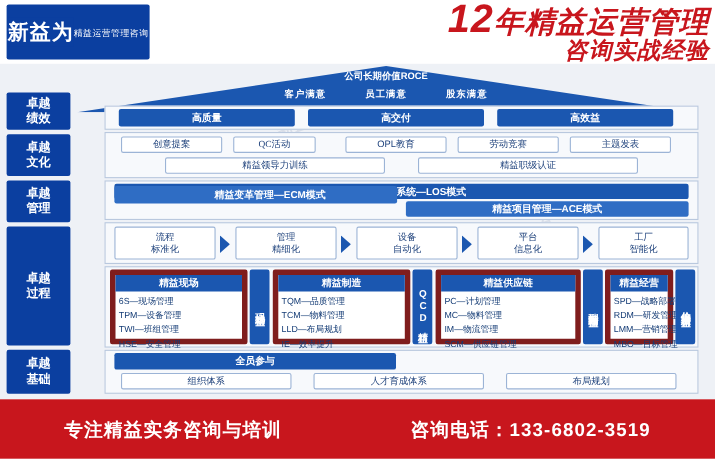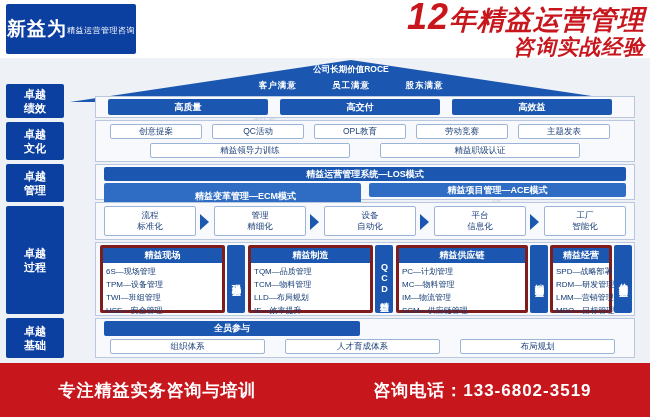--- a/index.html
+++ b/index.html
@@ -41,21 +41,21 @@
 
   
   .bar { position:absolute; background:#1b57b0; color:#fff; font-size:9px; font-weight:bold;
          display:flex; align-items:center; justify-content:center; border-radius:2px; }
   .bar-light { background:#2f6dc4; }
   .box { position:absolute; background:#ffffff; border:1px solid #9cb4d6; color:#1b3f7a;
          font-size:8.5px; display:flex; align-items:center; justify-content:center; border-radius:2px; }
   .outline { position:absolute; border:1px solid #b9c8de; background:#f7f9fc; }
 
   
-  .grp { position:absolute; background:#ffffff; border:3px solid #7f1d1d; border-radius:2px; }
+  .grp { position:absolute; background:#ffffff; border:5px solid #7f1d1d; border-radius:2px; }
   .grp-title { position:absolute; left:0; top:0; width:100%; height:15px; background:#1b57b0;
                color:#fff; font-size:9px; font-weight:bold; display:flex; align-items:center; justify-content:center; }
   .grp-item { position:absolute; left:3px; font-size:8px; color:#123a74; white-space:nowrap; }
 
   .vbar { position:absolute; background:#1b57b0; color:#ffffff; font-size:9px; font-weight:bold;
           border-radius:2px; display:flex; align-items:center; justify-content:center; text-align:center;}
   .vbar span { writing-mode:vertical-rl; text-orientation:upright; letter-spacing:1px; line-height:11px;}
 
   .arrow { position:absolute; width:9px; height:16px; }
   .arrow svg { display:block; }
@@ -128,30 +128,30 @@
       <div>基础</div>
     </div>
 
     <div class="outline" style="left:95px; top:38px; width:540px; height:22px;"></div>
     <div class="bar" style="left:108px; top:41px; width:160px; height:16px;">高质量</div>
     <div class="bar" style="left:280px; top:41px; width:160px; height:16px;">高交付</div>
     <div class="bar" style="left:452px; top:41px; width:160px; height:16px;">高效益</div>
 
     <div class="outline" style="left:95px; top:62px; width:540px; height:42px;"></div>
     <div class="box" style="left:110px; top:66px; width:92px; height:15px;">创意提案</div>
-    <div class="box" style="left:212px; top:66px; width:92px; height:15px;">QC活动</div>
+    <div class="box" style="left:212px; top:66px; width:75px; height:15px;font-family:Liberation Serif, serif;">QC活动</div>
     <div class="box" style="left:314px; top:66px; width:92px; height:15px;">OPL教育</div>
     <div class="box" style="left:416px; top:66px; width:92px; height:15px;">劳动竞赛</div>
     <div class="box" style="left:518px; top:66px; width:92px; height:15px;">主题发表</div>
     <div class="box" style="left:150px; top:85px; width:200px; height:15px;">精益领导力训练</div>
     <div class="box" style="left:380px; top:85px; width:200px; height:15px;">精益职级认证</div>
 
     <div class="outline" style="left:95px; top:106px; width:540px; height:36px;"></div>
     <div class="bar" style="left:104px; top:109px; width:522px; height:14px;">精益运营管理系统—LOS模式</div>
-    <div class="bar bar-light" style="left:104px; top:125px; width:257px; height:26px;padding-left:26px;">精益变革管理—ECM模式</div>
+    <div class="bar bar-light" style="left:104px; top:111px; width:257px; height:16px;padding-left:26px;">精益变革管理—ECM模式</div>
     <div class="bar bar-light" style="left:369px; top:125px; width:257px; height:14px;">精益项目管理—ACE模式</div>
 
     <div class="outline" style="left:95px; top:144px; width:540px; height:38px;"></div>
     <div class="box" style="left:104px; top:148px; width:92px; height:30px; flex-direction:column; line-height:11px;">
       <div>流程</div>
         <div>标准化</div>
     </div>
     <div class="arrow" style="left:200px; top:156px;">
       <svg width="9" height="16" viewBox="0 0 9 16">
           <polygon points="0,0 9,8 0,16" fill="#1b57b0"></polygon>

